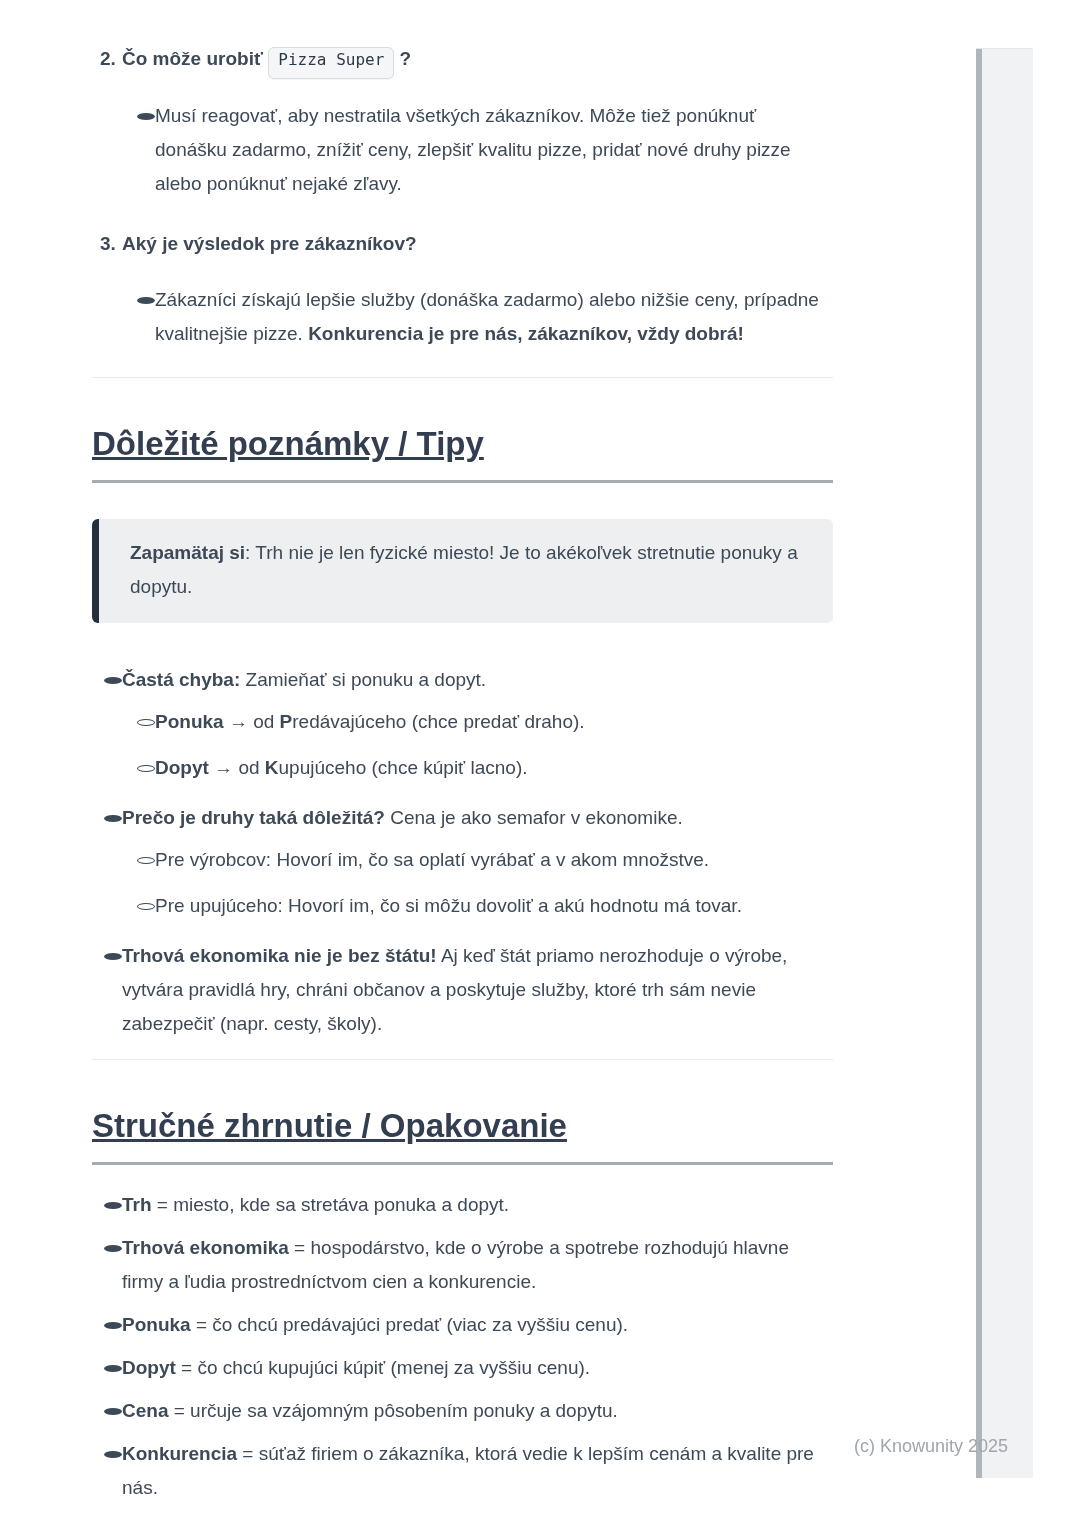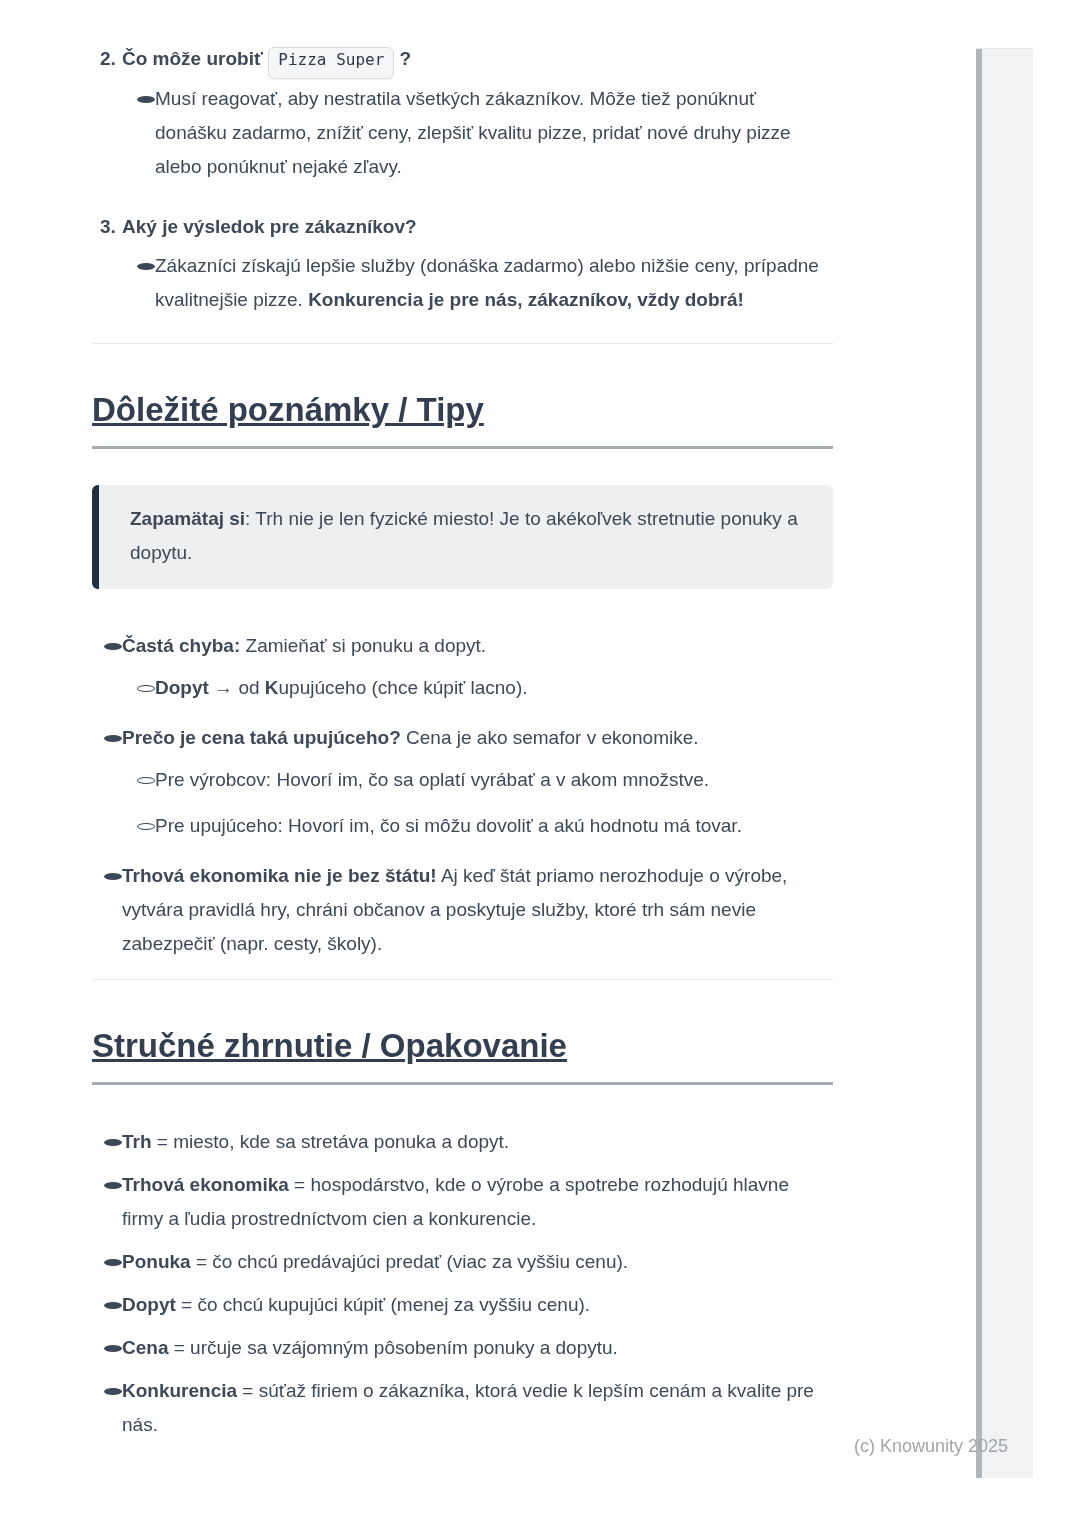--- a/index.html
+++ b/index.html
@@ -28,21 +28,21 @@
     padding:2px 9px 9px;
     color:#2e3947;
     white-space:nowrap;
     box-shadow:0 1px 1px rgba(0,0,0,0.04);
   }
   
   .qa-item { margin-bottom:26px; }
   .qa-row { display:flex; }
   .qa-num { flex:0 0 22px; margin-left:8px; }
   .qa-title { flex:1; }
-  .qa-bullets { margin-top:5px; }
+  .qa-bullets { margin-top:22px; }
   .brow { display:flex; }
   .brow .btxt { flex:1; max-width:678px; }
   .marker { flex:0 0 18px; margin-top:14px; }
   .disc { width:7px; height:7px; border-radius:50%; background:#3e4957; }
   .ring { width:7px; height:7px; border-radius:50%; border:1.8px solid #3e4957; background:transparent; }
   .ind-qa { margin-left:45px; }
   
   .section-divider { border:none; border-top:1px solid #e8e9ea; margin:18px 0 0; }
   h2.section-heading {
     font-size:33px;
@@ -66,21 +66,21 @@
   .tips { margin-top:40px; list-style:none; }
   .tip-item { margin-bottom:16px; }
   .tip-head { display:flex; }
   .tip-head .marker { margin-left:12px; }
   .tip-head .btxt { flex:1; }
   .subs { margin-top:8px; }
   .sub-item { display:flex; margin-bottom:12px; }
   .sub-item .marker { margin-left:45px; }
   .sub-item .btxt { flex:1; }
   
-  .summary { margin-top:40px; list-style:none; }
+  .summary { margin-top:23px; list-style:none; }
   .summary-item { display:flex; margin-bottom:9px; }
   .summary-item .marker { margin-left:12px; }
   .summary-item .btxt { flex:1; }
   
   .scrollbar {
     position:absolute;
     left:976px; top:48px;
     width:57px; height:1430px;
     background:#f1f2f3;
     border-top:1px solid #e4e6e8;
@@ -148,29 +148,33 @@
   <ul class="tips">
 
     <li class="tip-item">
       <div class="tip-head">
         <span class="marker disc"></span>
         <p class="btxt"><span class="b">Častá chyba:</span><span> Zamieňať si ponuku a dopyt.</span></p>
       </div>
       <div class="subs">
         <div class="sub-item">
           <span class="marker ring"></span>
+          <p class="btxt"><span class="b">Ponuka</span><span> → od </span><span class="b">P</span><span>redávajúceho (chce predať draho).</span></p>
+        </div>
+        <div class="sub-item">
+          <span class="marker ring"></span>
           <p class="btxt"><span class="b">Dopyt</span><span> → od </span><span class="b">K</span><span>upujúceho (chce kúpiť lacno).</span></p>
         </div>
       </div>
     </li>
 
     <li class="tip-item">
       <div class="tip-head">
         <span class="marker disc"></span>
-        <p class="btxt"><span class="b">Prečo je cena taká upujúceho?</span><span> Cena je ako semafor v ekonomike.</span></p>
+        <p class="btxt"><span class="b">Prečo je druhy taká dôležitá?</span><span> Cena je ako semafor v ekonomike.</span></p>
       </div>
       <div class="subs">
         <div class="sub-item">
           <span class="marker ring"></span>
           <p class="btxt"><span>Pre výrobcov: Hovorí im, čo sa oplatí vyrábať a v akom množstve.</span></p>
         </div>
         <div class="sub-item">
           <span class="marker ring"></span>
           <p class="btxt"><span>Pre upujúceho: Hovorí im, čo si môžu dovoliť a akú hodnotu má tovar.</span></p>
         </div>

